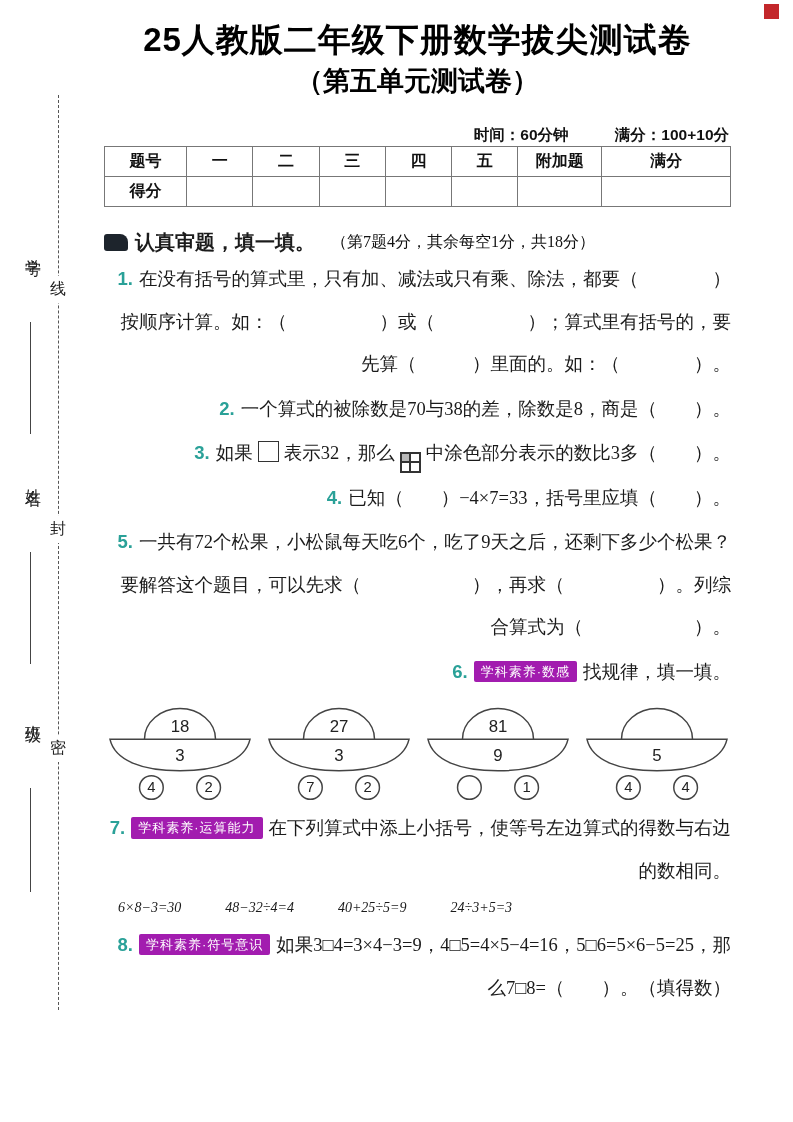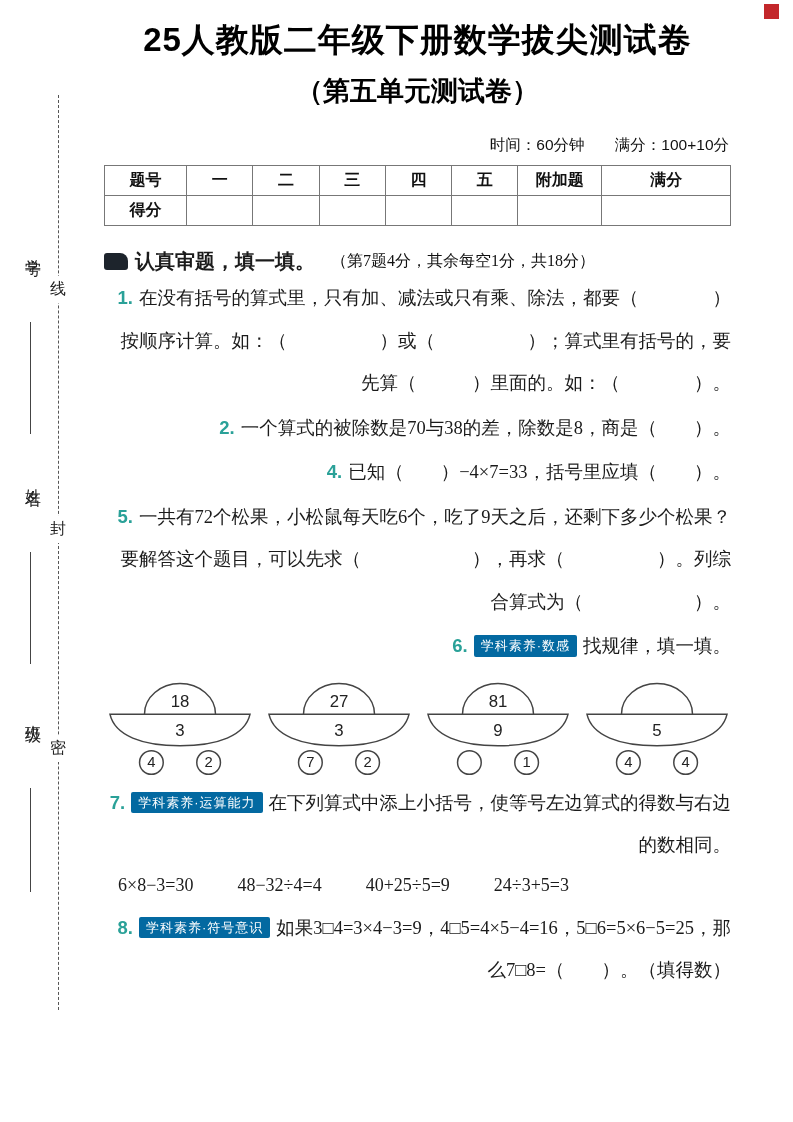--- a/index.html
+++ b/index.html
@@ -27,32 +27,32 @@
     font-family:"Liberation Sans", sans-serif;
   }
 
   
   .main { position:absolute; left:104px; top:18px; width:627px; }
   .title {
     text-align:center; font-size:33px; font-weight:900; letter-spacing:1px;
     font-family:"Liberation Sans", sans-serif; color:#000;
   }
   .subtitle {
-    text-align:center; font-size:27px; font-weight:900; margin-top:10px;
+    text-align:center; font-size:27px; font-weight:900; 
     font-family:"Liberation Sans", sans-serif; color:#000;
   }
   .meta {
     margin-top:26px; text-align:right; font-size:15.5px; color:#111;
     font-family:"Liberation Sans", sans-serif; padding-right:2px;
   }
-  .meta span { margin-left:26px; }
+  .meta span { margin-left:42px;font-weight:bold; }
 
   
   table.score-table {
-    width:100%; border-collapse:collapse; margin-top:9px;
+    width:100%; border-collapse:collapse; 
     font-family:Liberation Sans, sans-serif;
   }
   table.score-table th, table.score-table td {
     border:1px solid #777; height:30px; text-align:center;
     font-size:16px; font-weight:bold; color:#111;
   }
   table.score-table col.c0 { width:82px; }
   table.score-table col.c6 { width:84px; }
 
   
@@ -64,21 +64,21 @@
   .section-title { font-size:20px; font-weight:700; font-family:"Liberation Sans", sans-serif; }
   .section-note { font-size:16px; color:#111; margin-left:16px; }
 
   
   .q { font-size:18.5px; line-height:2.3; margin-top:2px;text-align:right; }
   .q-num {
     color:#2aa198; font-weight:bold; margin-right:6px;
     font-family:"Liberation Sans", sans-serif;
   }
   .badge {
-    display:inline-block; background:#0369a1; color:#fff; font-size:13px;
+    display:inline-block; background:#a21caf; color:#fff; font-size:13px;
     line-height:1.5; padding:1px 7px; border-radius:2px; vertical-align:2px;
     margin-right:6px; font-family:"Liberation Sans", sans-serif; letter-spacing:1px;
   }
 
   
   .sq {
     display:inline-block; width:21px; height:21px; border:1.5px solid #333;
     vertical-align:-3px; margin:0 5px;
   }
   .sq-grid {
@@ -89,21 +89,21 @@
   .sq-grid i.shaded { background:#b8b8b8; }
 
   
   .ufo-row { display:flex; justify-content:space-between; margin:6px 0 0 2px; }
   .ufo-row svg text {
     font-family:"Liberation Sans", sans-serif; fill:#222;
   }
 
   
   .expr-row {
-    display:flex; gap:0; margin:0 0 2px 14px; font-size:18px; line-height:2.1;
+    display:flex; gap:0; margin:0 0 2px 14px; font-size:14px; line-height:2.1;font-style:italic;
   }
   .expr-row span { margin-right:44px; white-space:nowrap; }
   .expr-row span:last-child { margin-right:0; }
 </style>
 </head>
 <body>
 
 <div class="page">
 
   <div class="red-mark"></div>
@@ -176,20 +176,28 @@
     </div>
 
     <div class="q">
       <span class="q-num">1.</span><span>在没有括号的算式里，只有加、减法或只有乘、除法，都要（　　　　）按顺序计算。如：（　　　　　）或（　　　　　）；算式里有括号的，要先算（　　　）里面的。如：（　　　　）。</span>
     </div>
 
     <div class="q">
       <span class="q-num">2.</span><span>一个算式的被除数是70与38的差，除数是8，商是（　　）。</span>
     </div>
 
+    <div class="q">
+      <span class="q-num">3.</span><span>如果</span><span class="sq"></span><span>表示32，那么</span><span class="sq-grid">
+          <i class="shaded"></i>
+          <i></i>
+          <i></i>
+          <i></i>
+        </span><span>中涂色部分表示的数比3多（　　）。</span>
+    </div>
 
     <div class="q">
       <span class="q-num">4.</span><span>已知（　　）−4×7=33，括号里应填（　　）。</span>
     </div>
 
     <div class="q">
       <span class="q-num">5.</span><span>一共有72个松果，小松鼠每天吃6个，吃了9天之后，还剩下多少个松果？要解答这个题目，可以先求（　　　　　　），再求（　　　　　）。列综合算式为（　　　　　　）。</span>
     </div>
 
     <div class="q">

